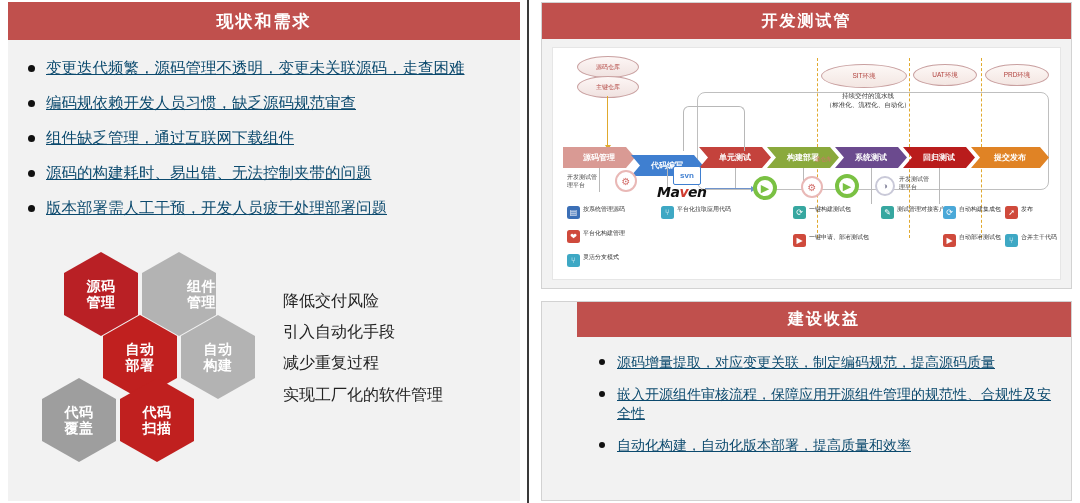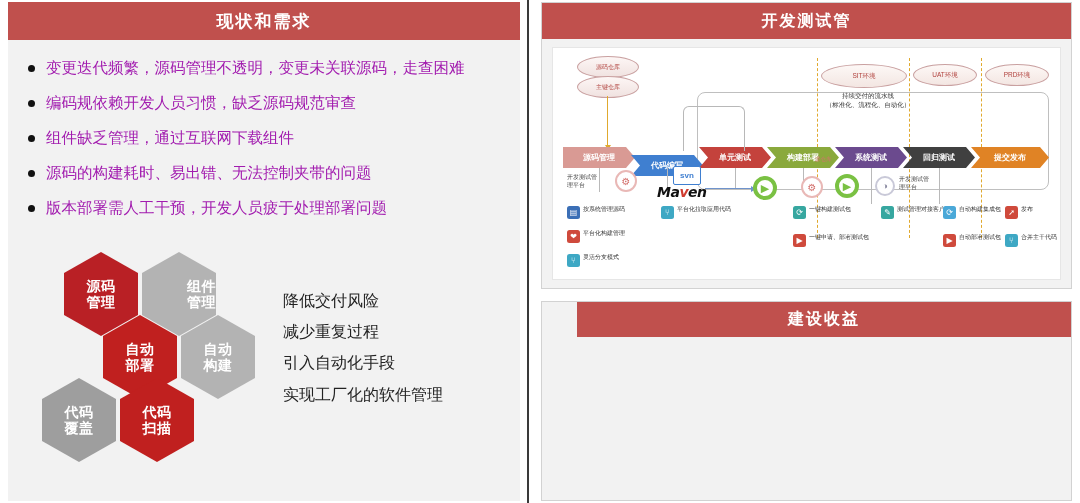--- a/index.html
+++ b/index.html
@@ -22,22 +22,23 @@
   .panel-body{box-sizing:border-box;}
 
   
   #left-panel{left:8px;top:2px;width:512px;height:499px;background:#f2f2f2;border:none;}
   #left-panel .panel-head{height:38px;font-size:17px;}
   #left-panel .panel-body{padding:18px 14px 0 16px;}
 
   .bullets{list-style:none;margin:0;padding:0;}
   .bullets li{
     position:relative;padding-left:22px;margin:0 0 14px 0;
-    font-size:15.5px;color:#a21caf;line-height:1.35;
+    font-size:15.5px;color:#0c4a6e;line-height:1.35;
     font-family:"DejaVu Sans","Liberation Sans",sans-serif;
+    text-decoration:underline;
   }
   .bullets li::before{
     content:"";position:absolute;left:4px;top:7px;
     width:7px;height:7px;border-radius:50%;background:#111;
   }
 
   
   .hex-area{position:absolute;left:22px;top:240px;width:240px;height:250px;}
   .hex{
     position:absolute;width:74px;height:84px;
@@ -172,22 +173,22 @@
         <span>覆盖</span>
       </div>
       <div class="hex red2" style="left:90px;top:136px;">
         <span>代码</span>
         <span>扫描</span>
       </div>
     </div>
 
     <div class="hex-text">
       <div>降低交付风险</div>
+      <div>引入自动化手段</div>
       <div>减少重复过程</div>
-      <div>引入自动化手段</div>
       <div>实现工厂化的软件管理</div>
     </div>
   </div>
 
   <div id="v-divider"></div>
 
   <div class="panel" id="sol-panel">
     <div class="panel-head">开发测试管</div>
     <div class="panel-body">
       <div class="diagram">
@@ -208,21 +209,21 @@
 
         <div class="vline" style="left:264px;top:10px;height:180px;"></div>
         <div class="vline" style="left:356px;top:10px;height:180px;"></div>
         <div class="vline" style="left:428px;top:10px;height:180px;"></div>
 
         <div class="chev first" style="left:10px;top:99px;width:72px;background:#d99a94;">源码管理</div>
         <div class="chev" style="left:78px;top:107px;width:72px;background:#3f7fd0;">代码编写</div>
         <div class="chev" style="left:146px;top:99px;width:72px;background:#c4423c;">单元测试</div>
         <div class="chev" style="left:214px;top:99px;width:72px;background:#8aa93c;">构建部署</div>
         <div class="chev" style="left:282px;top:99px;width:72px;background:#6b4a8e;">系统测试</div>
-        <div class="chev" style="left:350px;top:99px;width:72px;background:#404040;">回归测试</div>
+        <div class="chev" style="left:350px;top:99px;width:72px;background:#b91c1c;">回归测试</div>
         <div class="chev" style="left:418px;top:99px;width:78px;background:#e08325;">提交发布</div>
 
         <div class="tickline" style="left:46px;top:120px;height:24px;"></div>
         <div class="tickline" style="left:114px;top:120px;height:24px;"></div>
         <div class="tickline" style="left:182px;top:120px;height:20px;"></div>
         <div class="tickline" style="left:250px;top:120px;height:20px;"></div>
         <div class="tickline" style="left:318px;top:120px;height:36px;"></div>
         <div class="tickline" style="left:386px;top:120px;height:36px;"></div>
 
         <div class="connector" style="left:130px;top:58px;width:60px;height:44px;"></div>
@@ -295,15 +296,22 @@
           <div class="ic cyan">⑂</div>
           <div class="ic-lbl">合并主干代码</div>
         </div>
 
       </div>
     </div>
   </div>
 
   <div class="panel" id="ben-panel">
     <div class="panel-head">建设收益</div>
+    <div class="panel-body">
+      <ul class="bullets">
+        <li>源码增量提取，对应变更关联，制定编码规范，提高源码质量</li>
+        <li>嵌入开源组件审核流程，保障应用开源组件管理的规范性、合规性及安全性</li>
+        <li>自动化构建，自动化版本部署，提高质量和效率</li>
+      </ul>
+    </div>
   </div>
 
 </div>
 
 </body></html>

